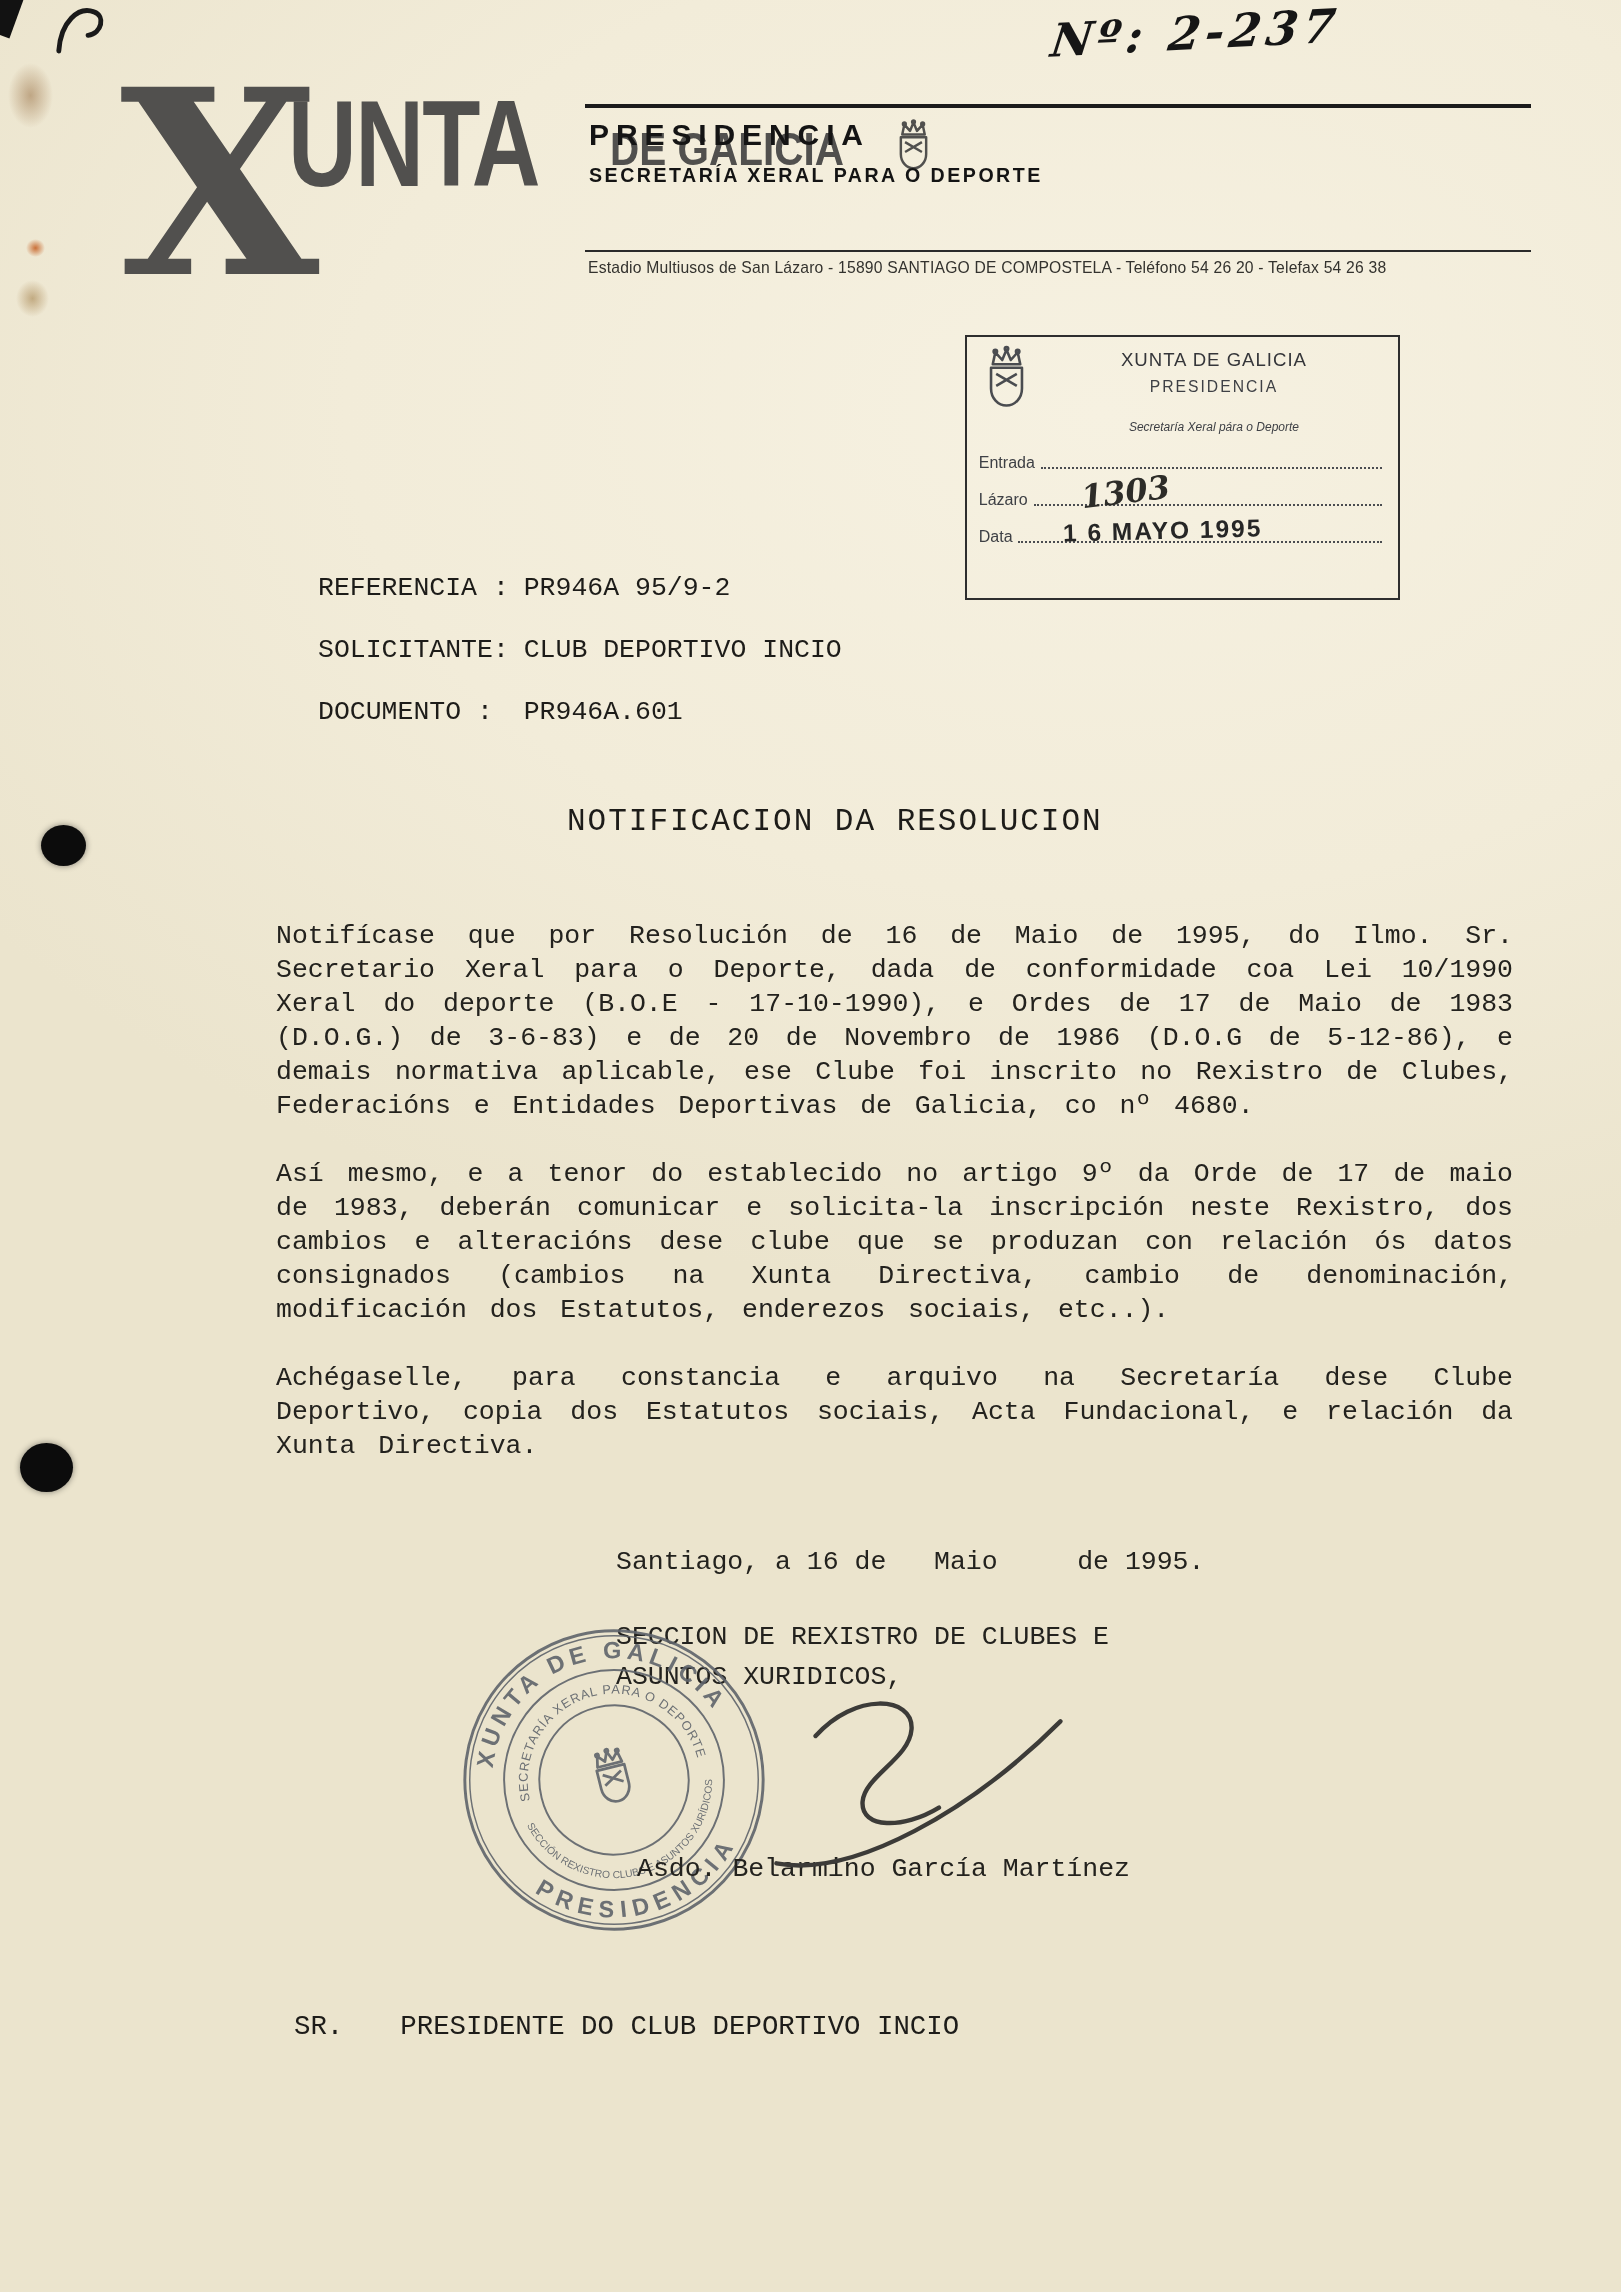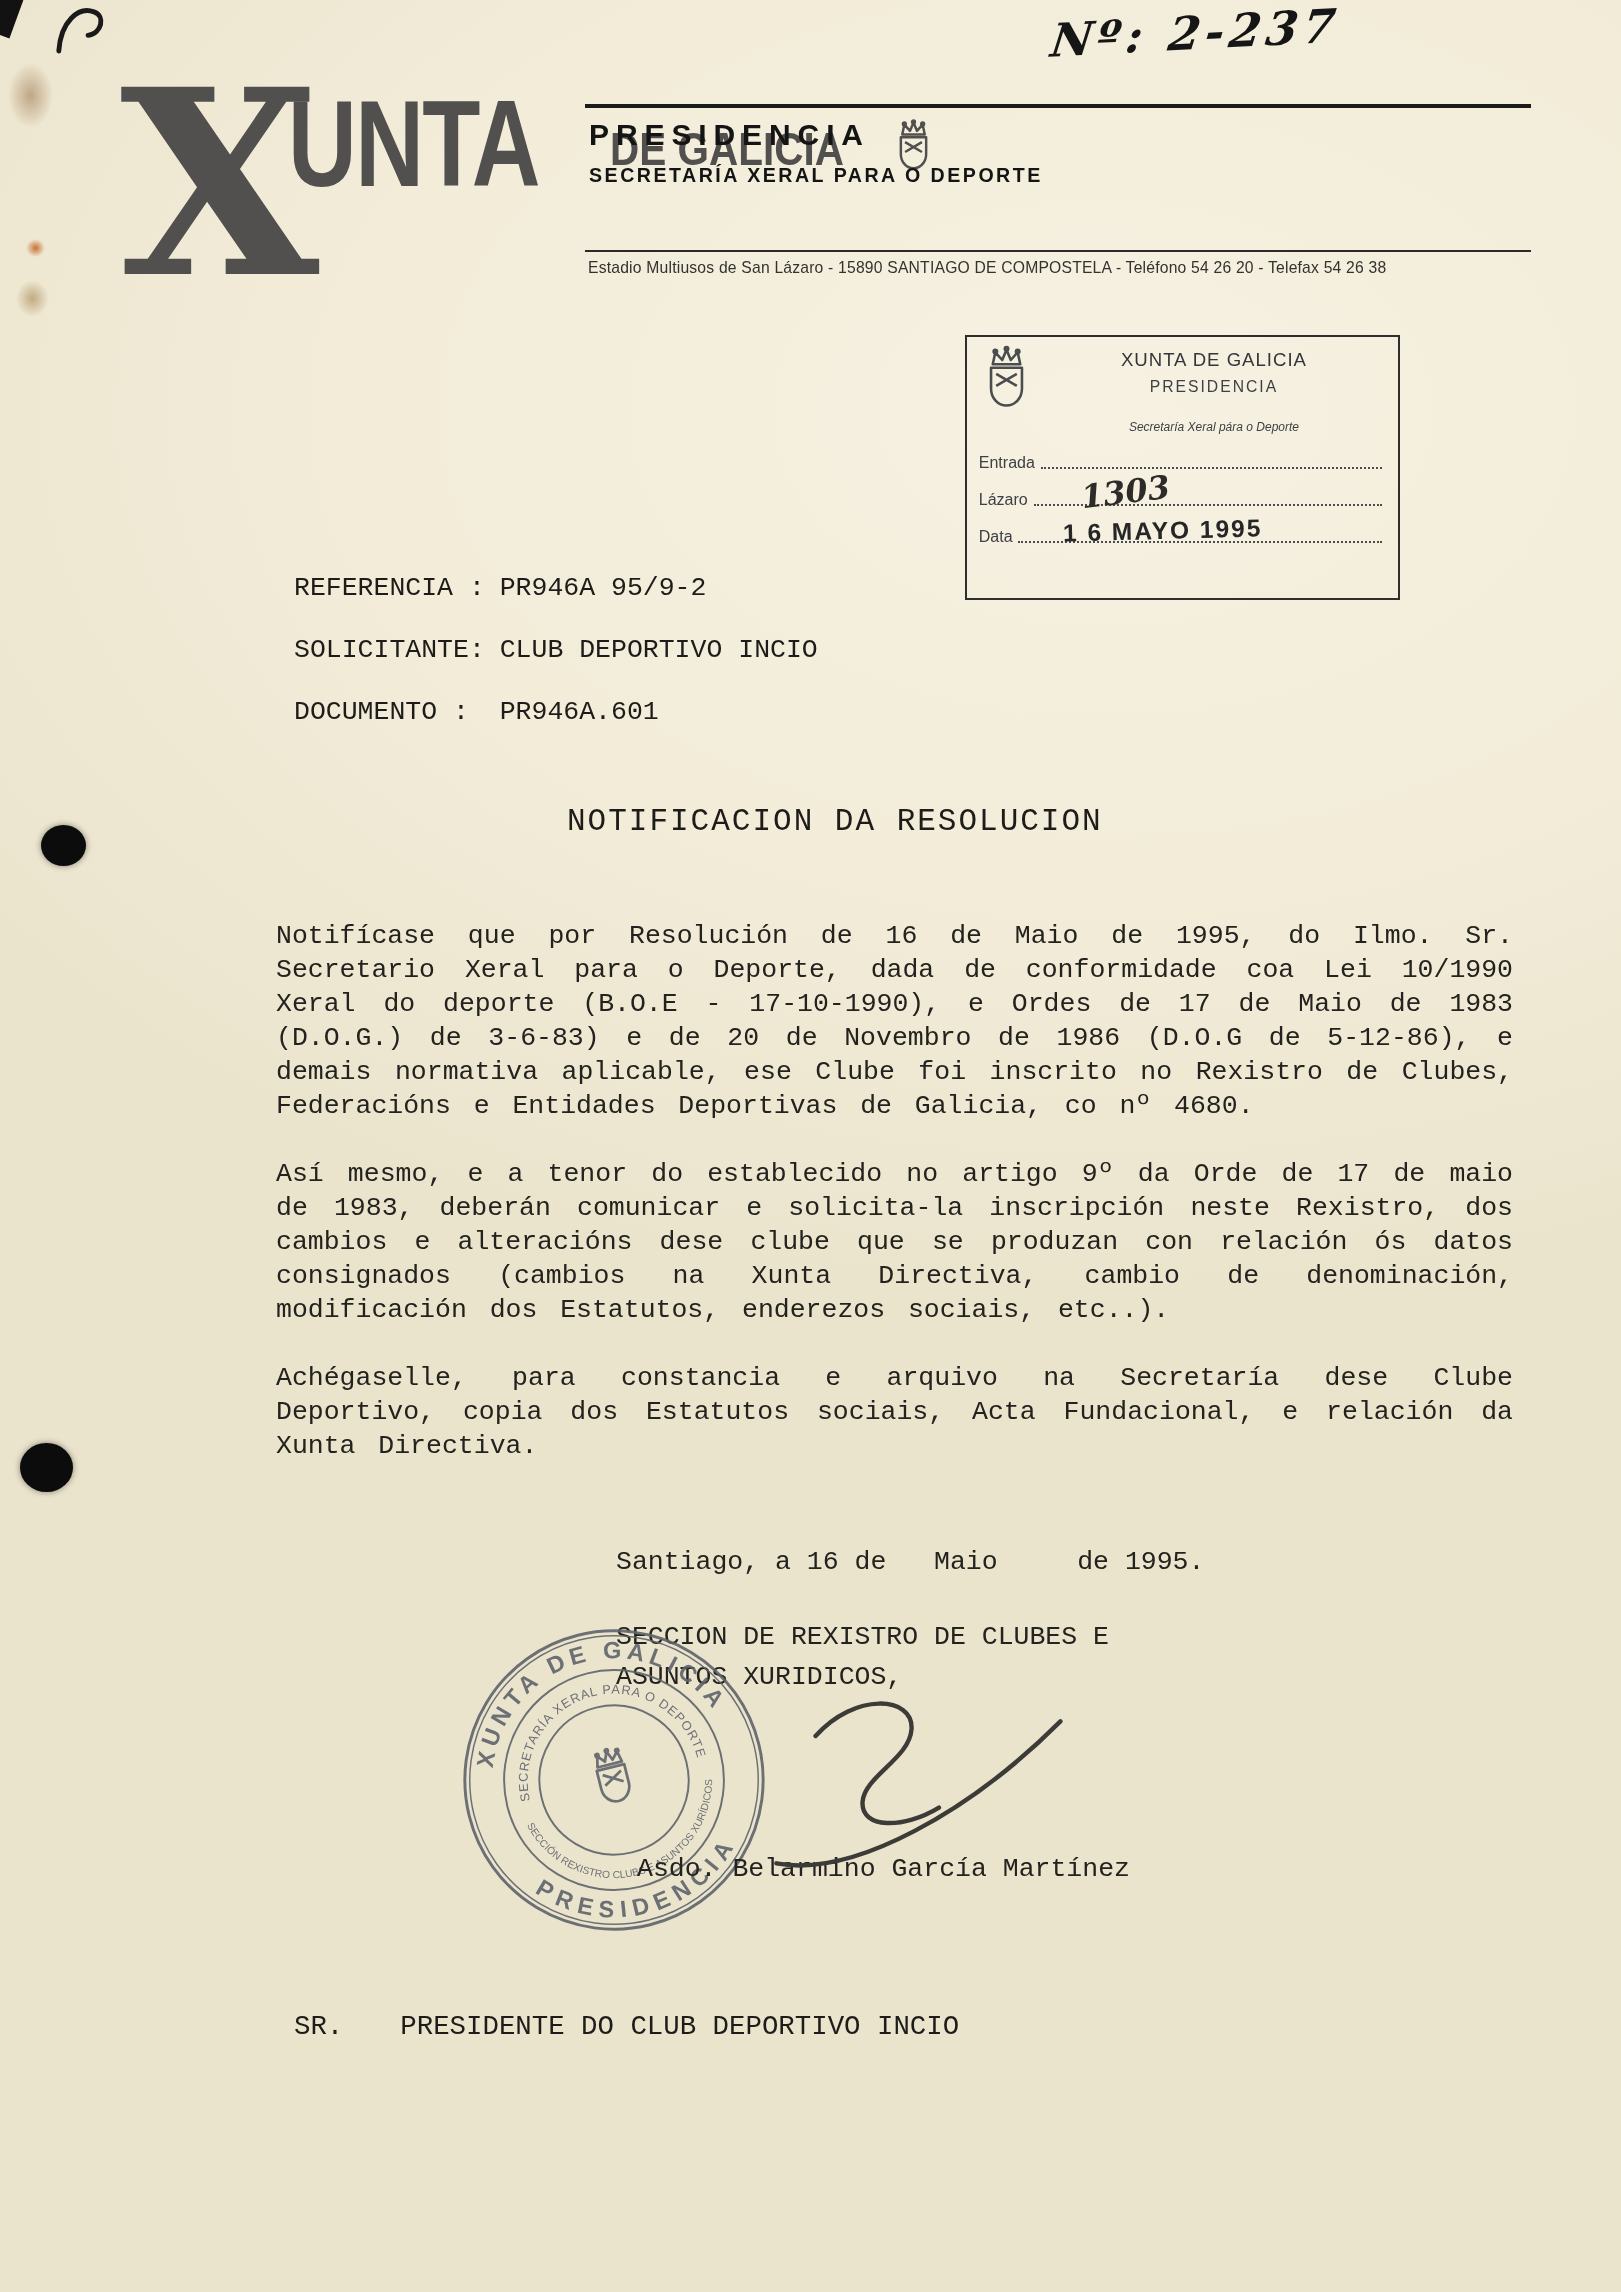--- a/index.html
+++ b/index.html
@@ -60,21 +60,21 @@
   .reg-row { position:relative; display:flex; align-items:flex-end; margin-top:14.7px; font-size:16px; height:22.5px; }
   .reg-dots { flex:1; border-bottom:2.5px dotted #4a4c50; margin:0 2px 2.9px 5.9px; }
   .saida-val { position:absolute; left:102px; bottom:-2px; font-family:"DejaVu Serif", serif;
     font-style:italic; font-weight:bold; font-size:32px; color:#2d2c28; transform:rotate(-7deg); }
   .data-val { position:absolute; left:84px; bottom:1px; font-size:24.5px; font-weight:bold;
     letter-spacing:2px; color:#262626; transform:rotate(-1.5deg); white-space:pre; }
 
   
   .refs { position:absolute; left:294px; top:573px; font-size:26.5px; color:#1d1c19; }
   .ref-row { display:flex; margin-bottom:32px; }
-  .ref-label { min-width:192px; }
+  .ref-label { min-width:192px;margin-left:24px; }
   .ref-value { margin-left:13.7px; }
 
   
   .doc-title { position:absolute; left:567px; top:804px; font-size:31px; letter-spacing:2px; color:#1d1c19;text-align:center; }
   .body-text { position:absolute; left:276px; top:919px; width:1237px; font-size:26.5px; line-height:34px;
     text-align:justify; word-spacing:6.9px; color:#23221e; }
   .body-text p { margin:0 0 34px 0; }
   .date-line { position:absolute; left:616px; top:1547px; font-size:26.5px; white-space:pre; color:#23221e; }
   .section-block { position:absolute; left:616px; top:1617px; font-size:26.5px; line-height:40px; color:#23221e; }
   .signed-by { position:absolute; left:637px; top:1854px; font-size:26.5px; color:#23221e; z-index:4; }

